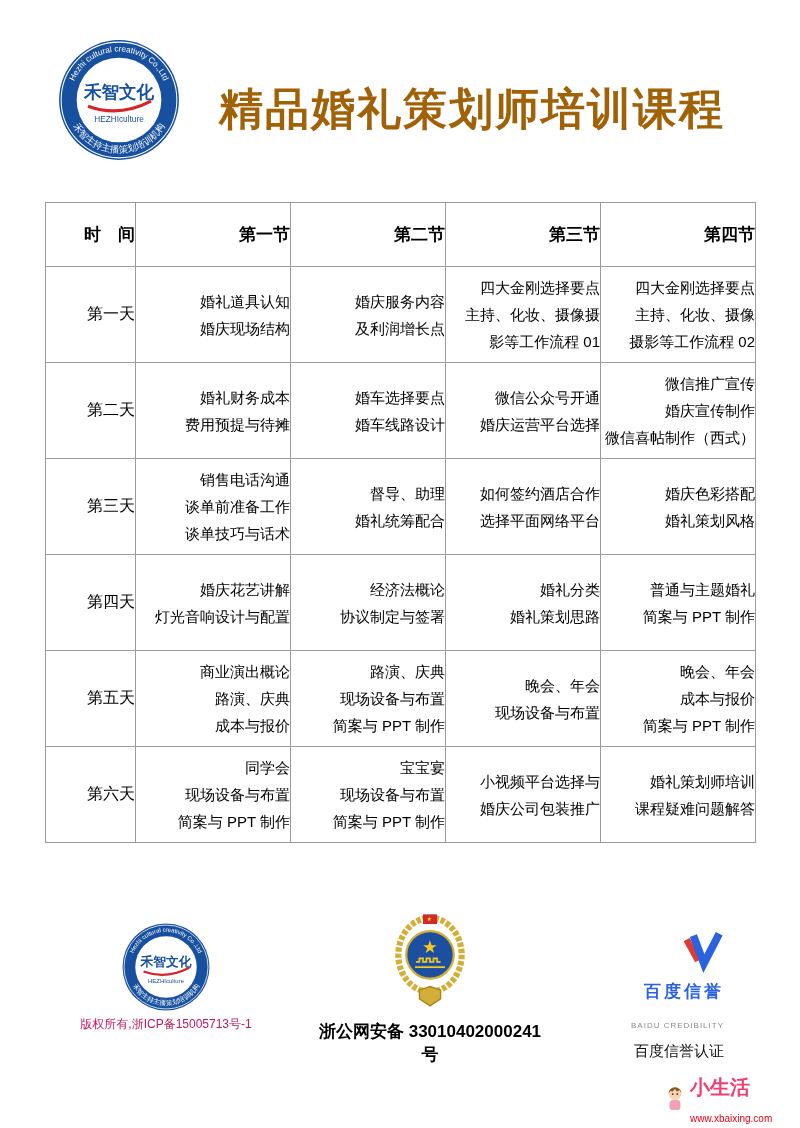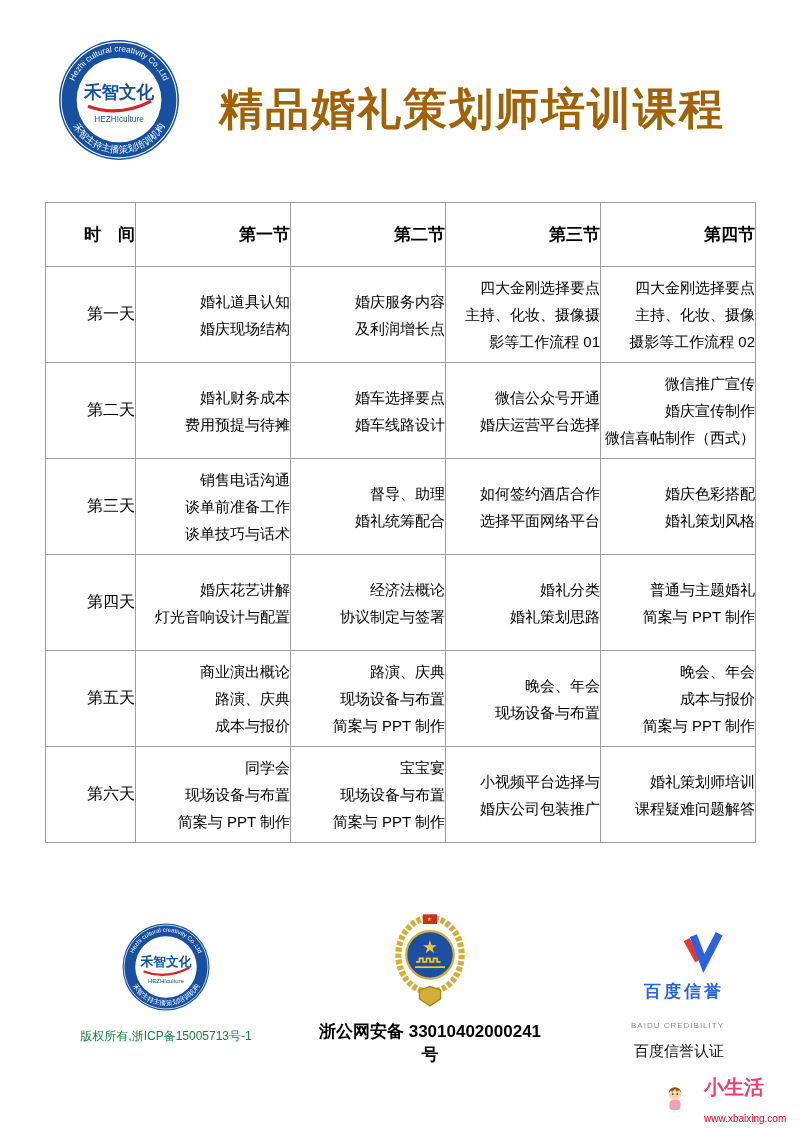--- a/index.html
+++ b/index.html
@@ -15,32 +15,32 @@
 
   
   table.course-table{position:absolute;left:45px;top:202px;width:710px;border-collapse:collapse;table-layout:fixed}
   .course-table th,.course-table td{border:1px solid #9b9b9b;text-align:right;vertical-align:middle;color:#000}
   .course-table th{height:64px;font-size:17px;font-weight:bold;white-space:pre-line}
   .course-table td{height:96px;font-size:15px;white-space:pre-line;line-height:1.8}
   .course-table td.day{font-size:16px}
 
   
   .footer-left{position:absolute;left:68px;top:922px;width:196px;text-align:center}
-  .icp-text{margin-top:12px;font-size:12px;color:#15803d}
+  .icp-text{font-size:12px;color:#be185d}
   .footer-center{position:absolute;left:318px;top:912px;width:224px;text-align:center}
   .badge-svg{width:88px;height:98px}
   .security-text{margin-top:6px;font-size:17px;font-weight:bold;color:#000}
   .footer-right{position:absolute;left:590px;top:930px;width:134px;text-align:right}
   .baidu-v{width:46px;height:44px}
   .baidu-name{font-size:17px;font-weight:bold;color:#2b62e0;letter-spacing:3px;margin-top:2px}
   .baidu-sub{font-size:8px;color:#8a8a8a;letter-spacing:1px;margin-top:18px}
   .baidu-cert{margin-top:12px;font-size:15px;color:#111}
 
   
-  .watermark{position:absolute;left:664px;top:1076px;display:flex;align-items:center;gap:18px}
+  .watermark{position:absolute;left:664px;top:1076px;display:flex;align-items:center;gap:4px}
   .wm-text{display:flex;flex-direction:column;line-height:1.1}
   .wm-name{font-size:20px;font-weight:bold;color:#ee3f6f}
   .wm-url{font-size:10px;color:#e60012;margin-top:15px}
 </style>
 </head>
 <body>
 
 <div class="page">
 
   <div class="logo-main">

